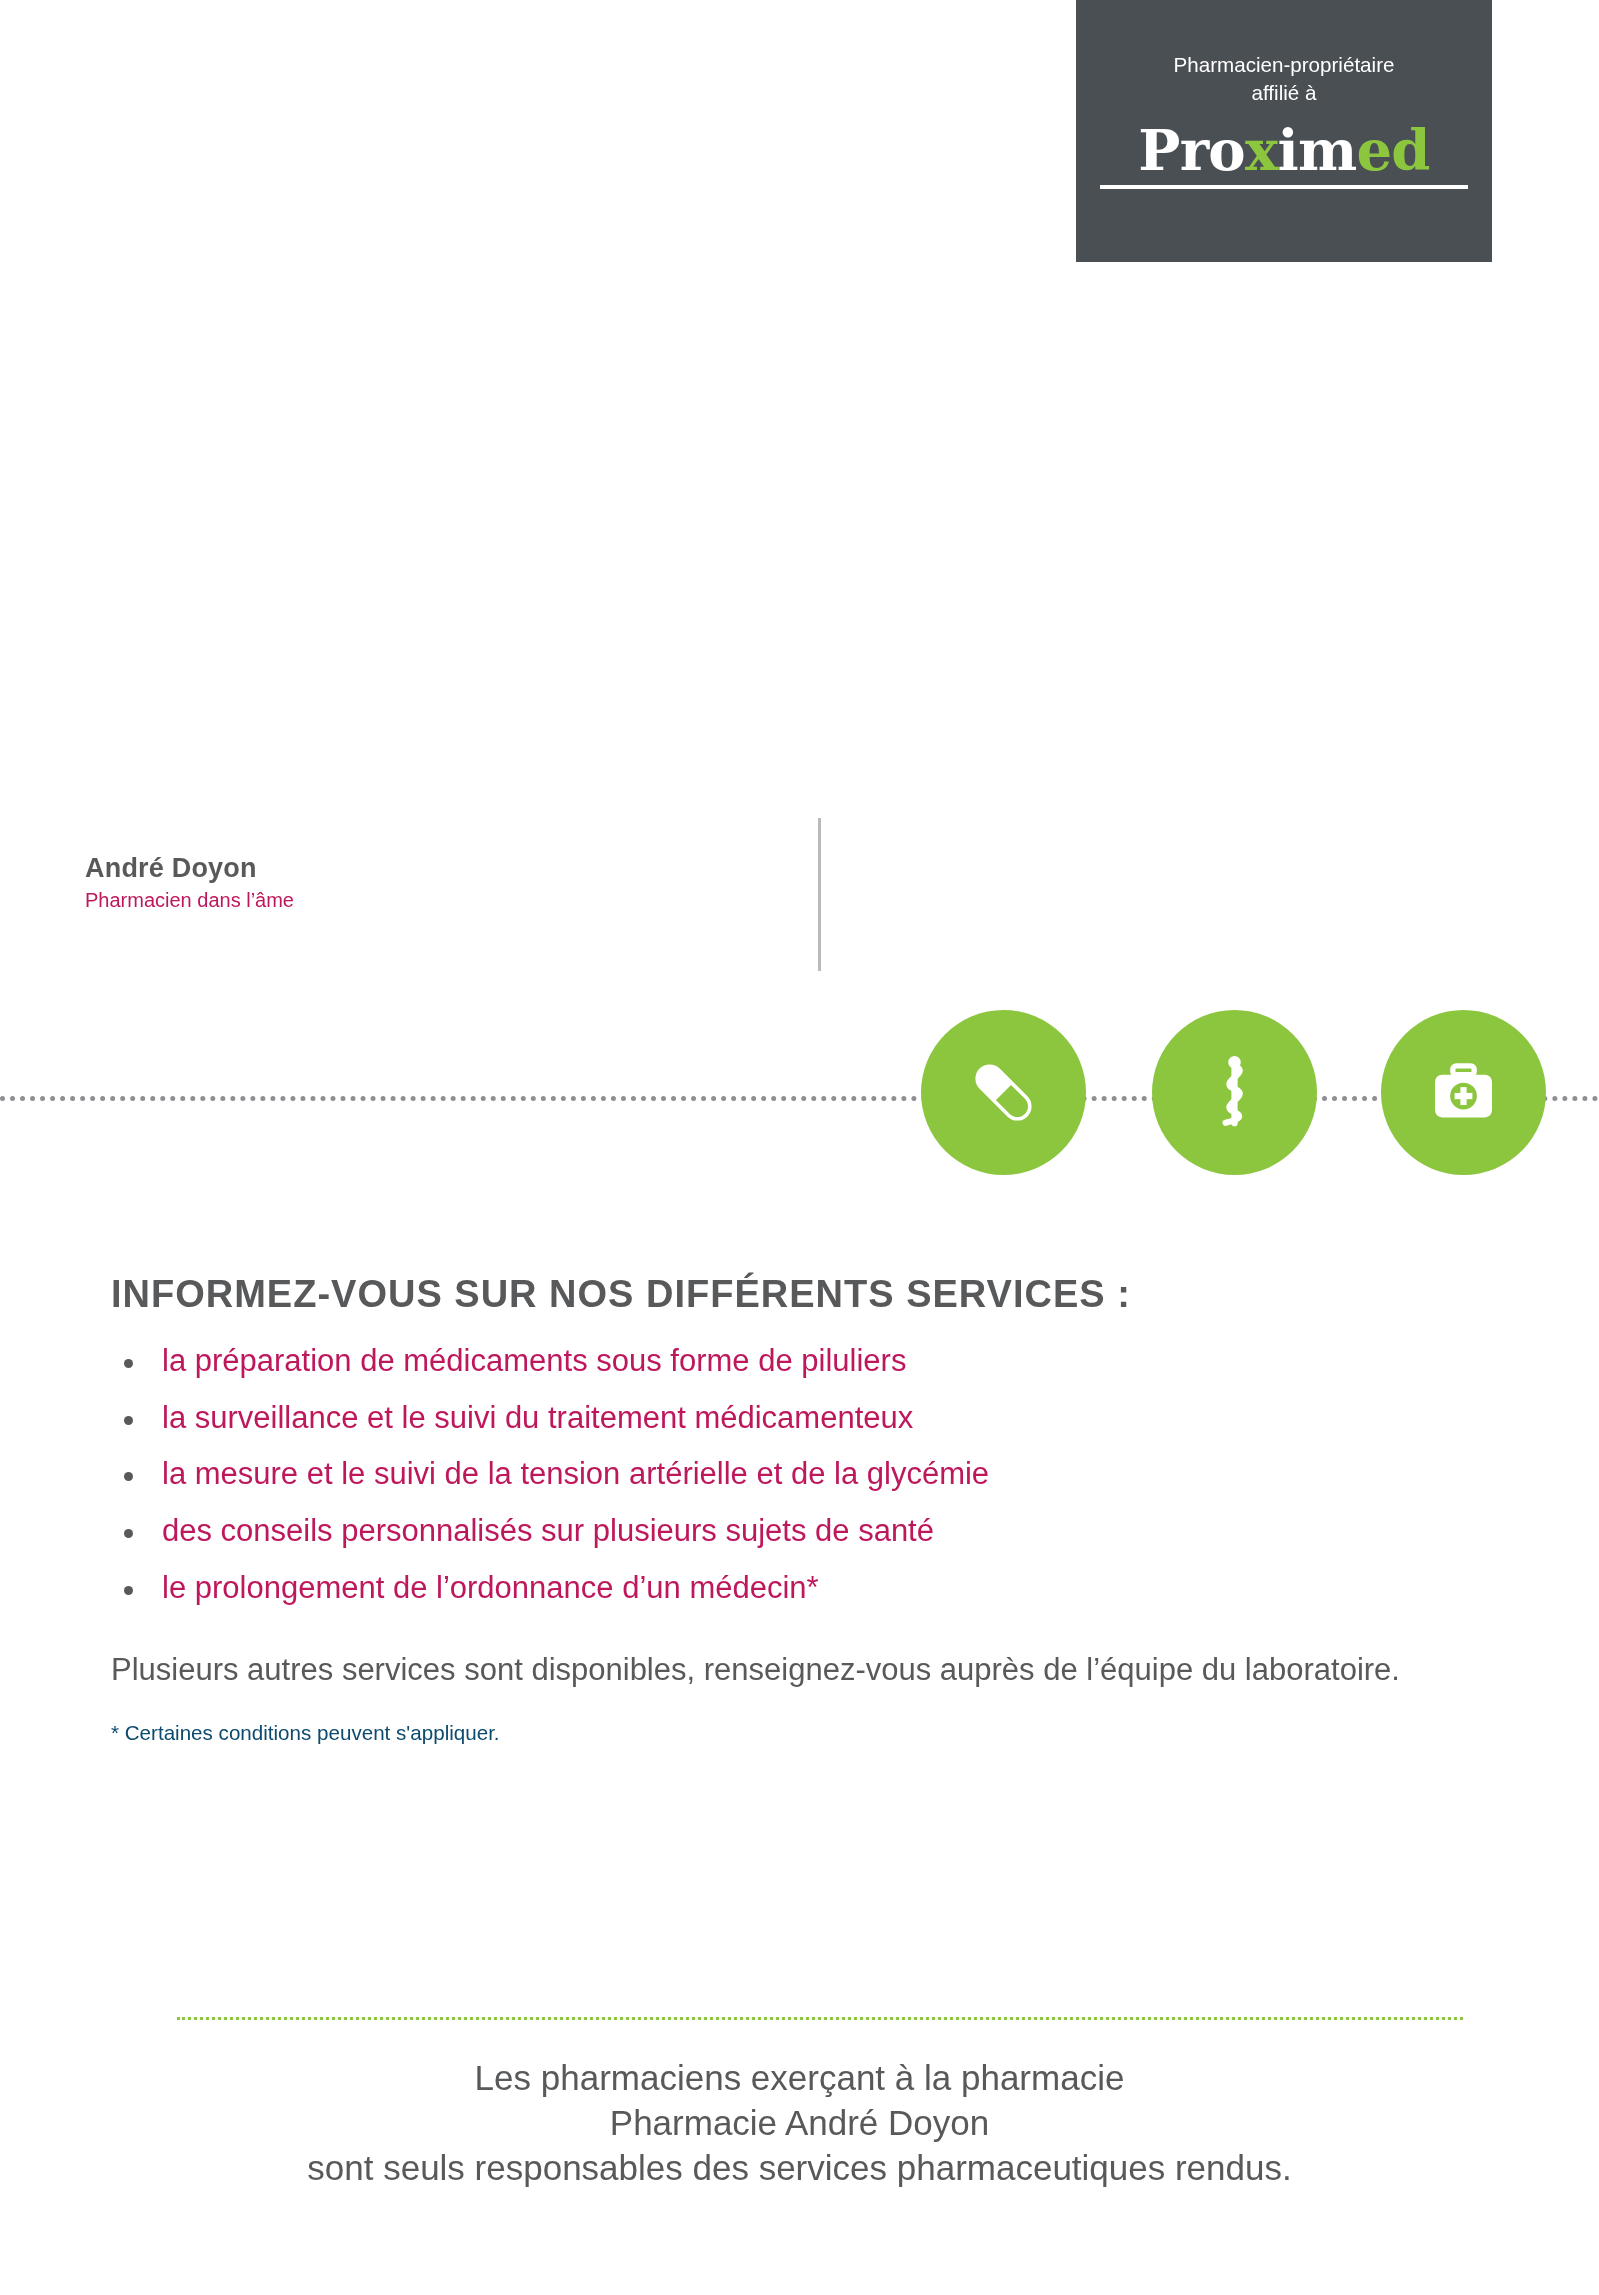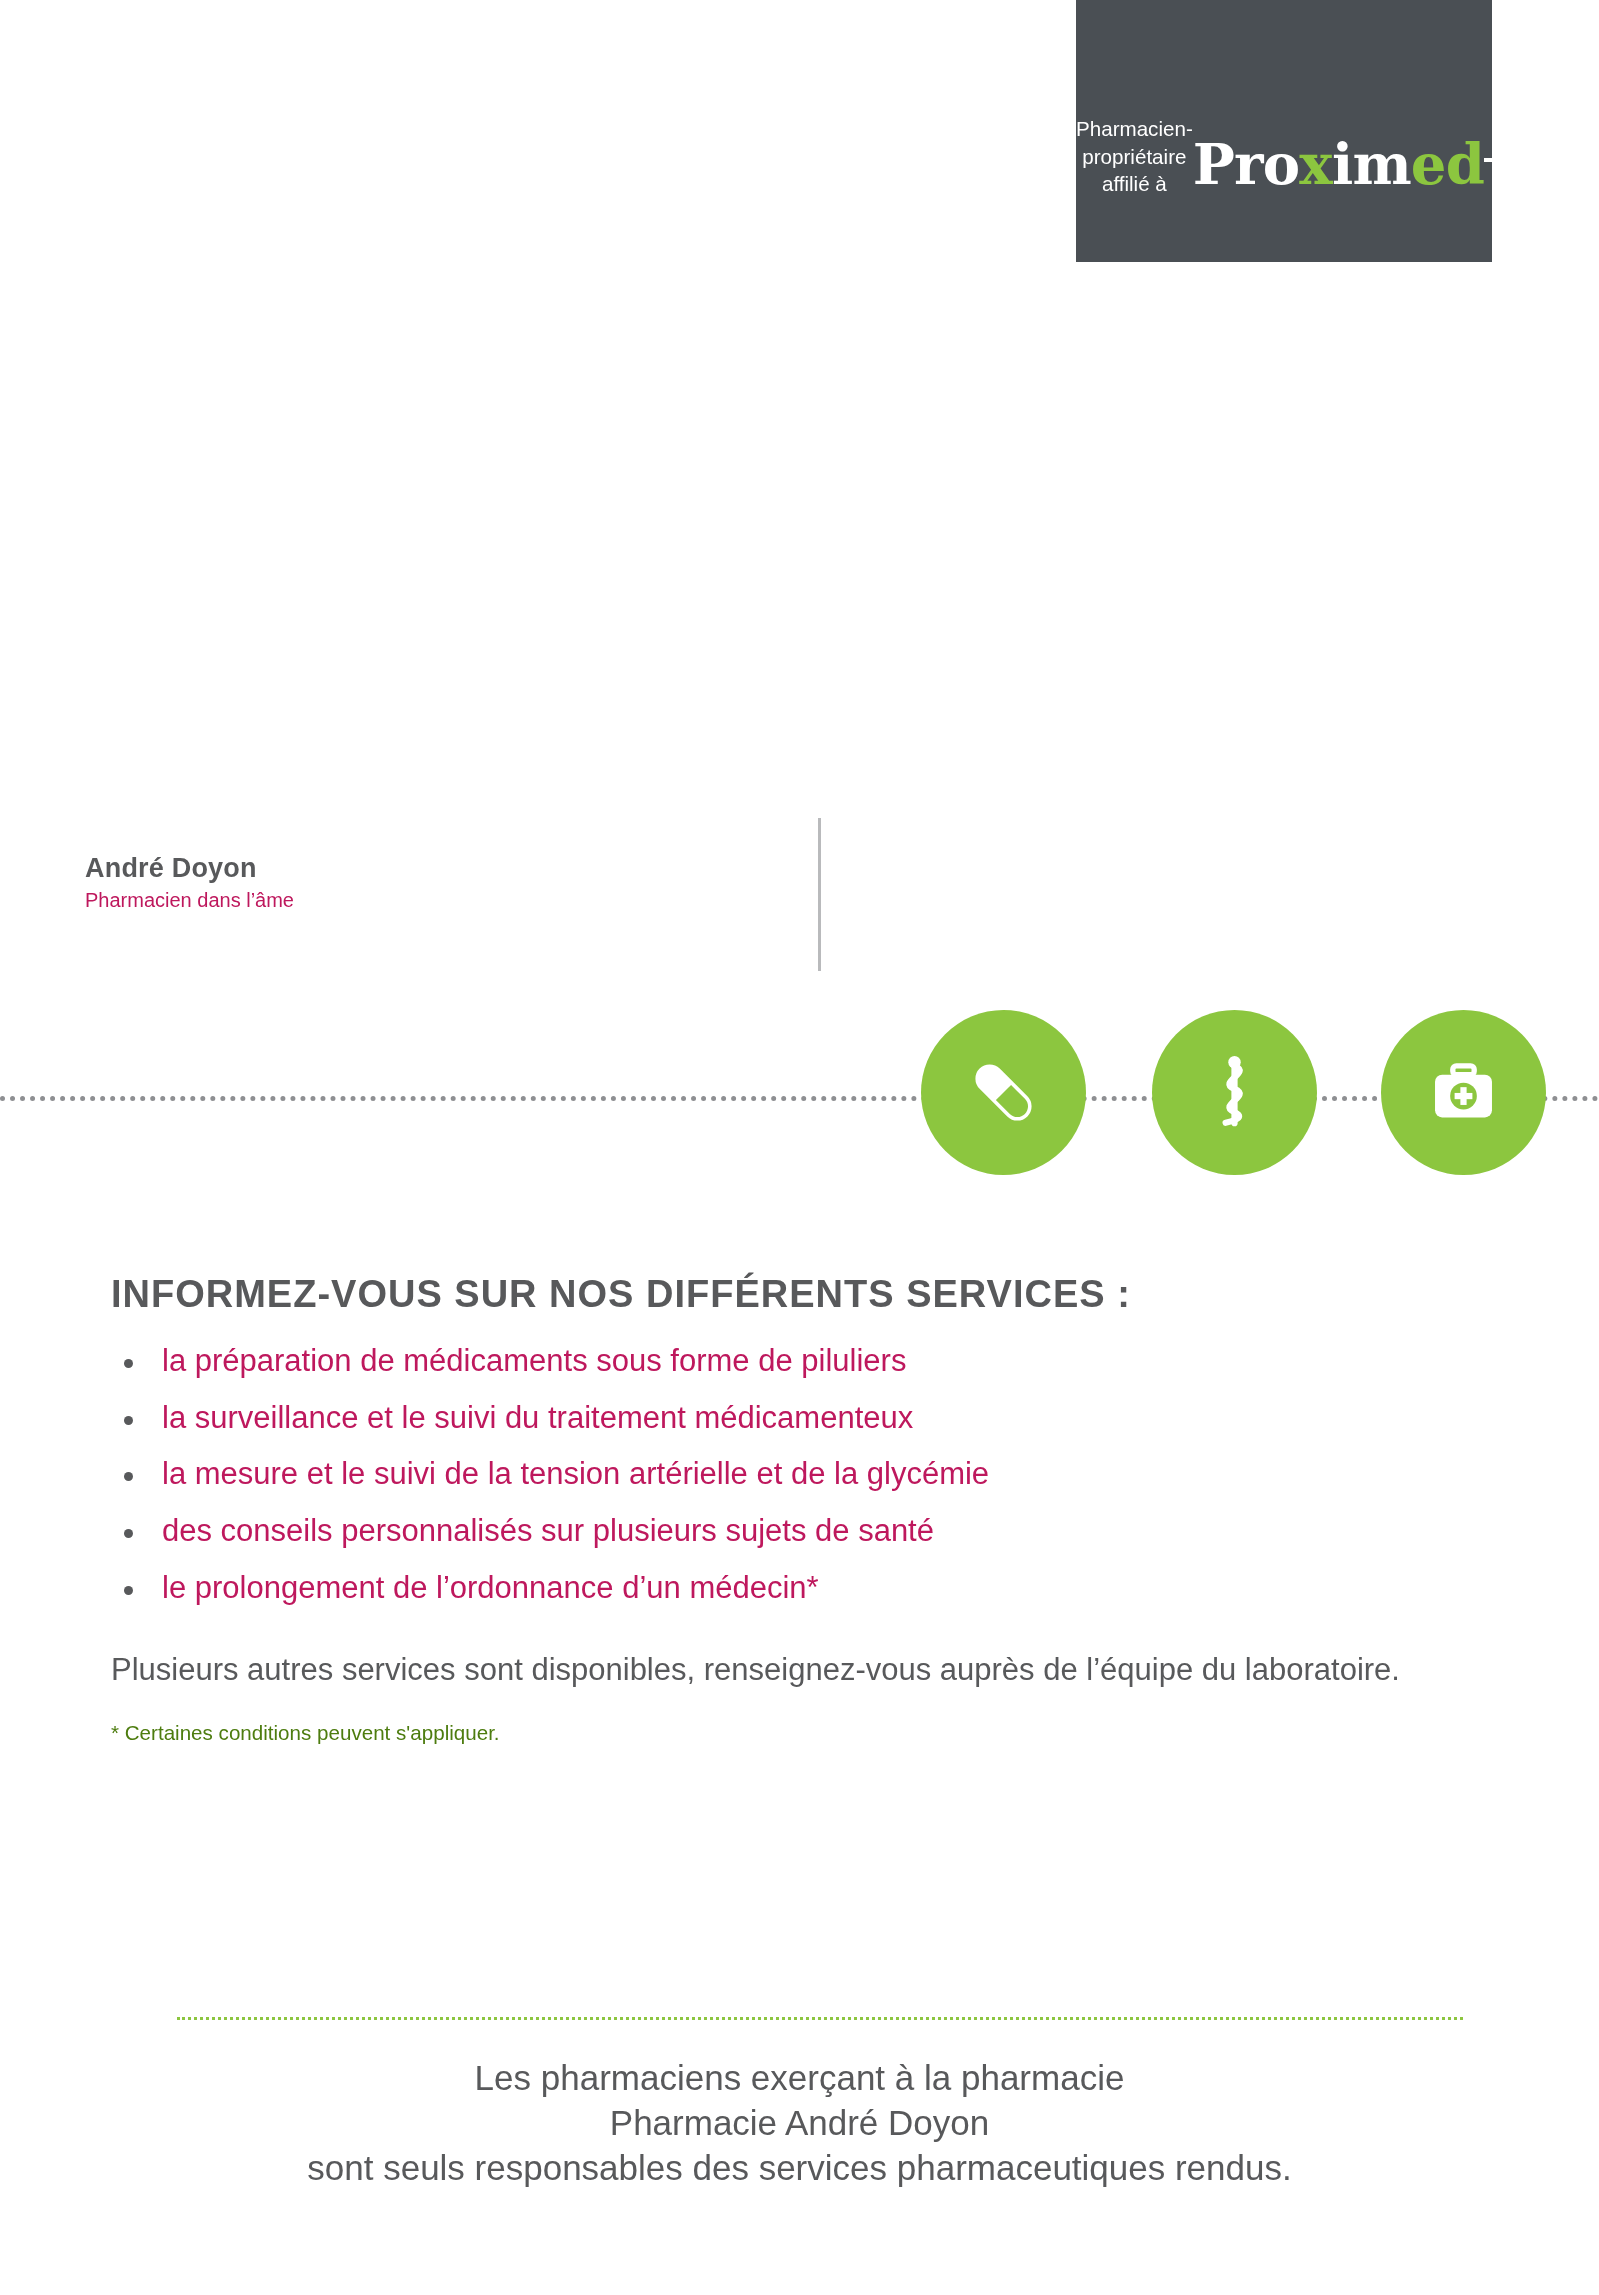--- a/index.html
+++ b/index.html
@@ -18,21 +18,21 @@
 
   
   .logo-box {
     position: absolute;
     top: 0;
     left: 1076px;
     width: 416px;
     height: 262px;
     background: #4a4f54;
     display: flex;
-    flex-direction: row;
+    flex-direction: column;
     align-items: center;
     justify-content: flex-start;
     padding-top: 51px;
     box-sizing: border-box;
   }
   .logo-affil {
     color: #ffffff;
     font-size: 20.6px;
     line-height: 1.35;
     text-align: center;
@@ -171,21 +171,21 @@
     font-family: "DejaVu Sans", "Liberation Sans", sans-serif;
     font-style: italic;
     font-weight: 700;
     font-size: 36px;
     color: #8cc63f;
     margin-top: 35px;
     letter-spacing: 0.3px;
   }
   .footnote {
     font-size: 20.6px;
-    color: #4d7c0f;
+    color: #0c4a6e;
     margin-top: 30px;
     font-family: "Liberation Sans", sans-serif;
   }
 
   
   .sep-dots {
     position: absolute;
     left: 177px;
     top: 2017px;
     width: 1286px;

